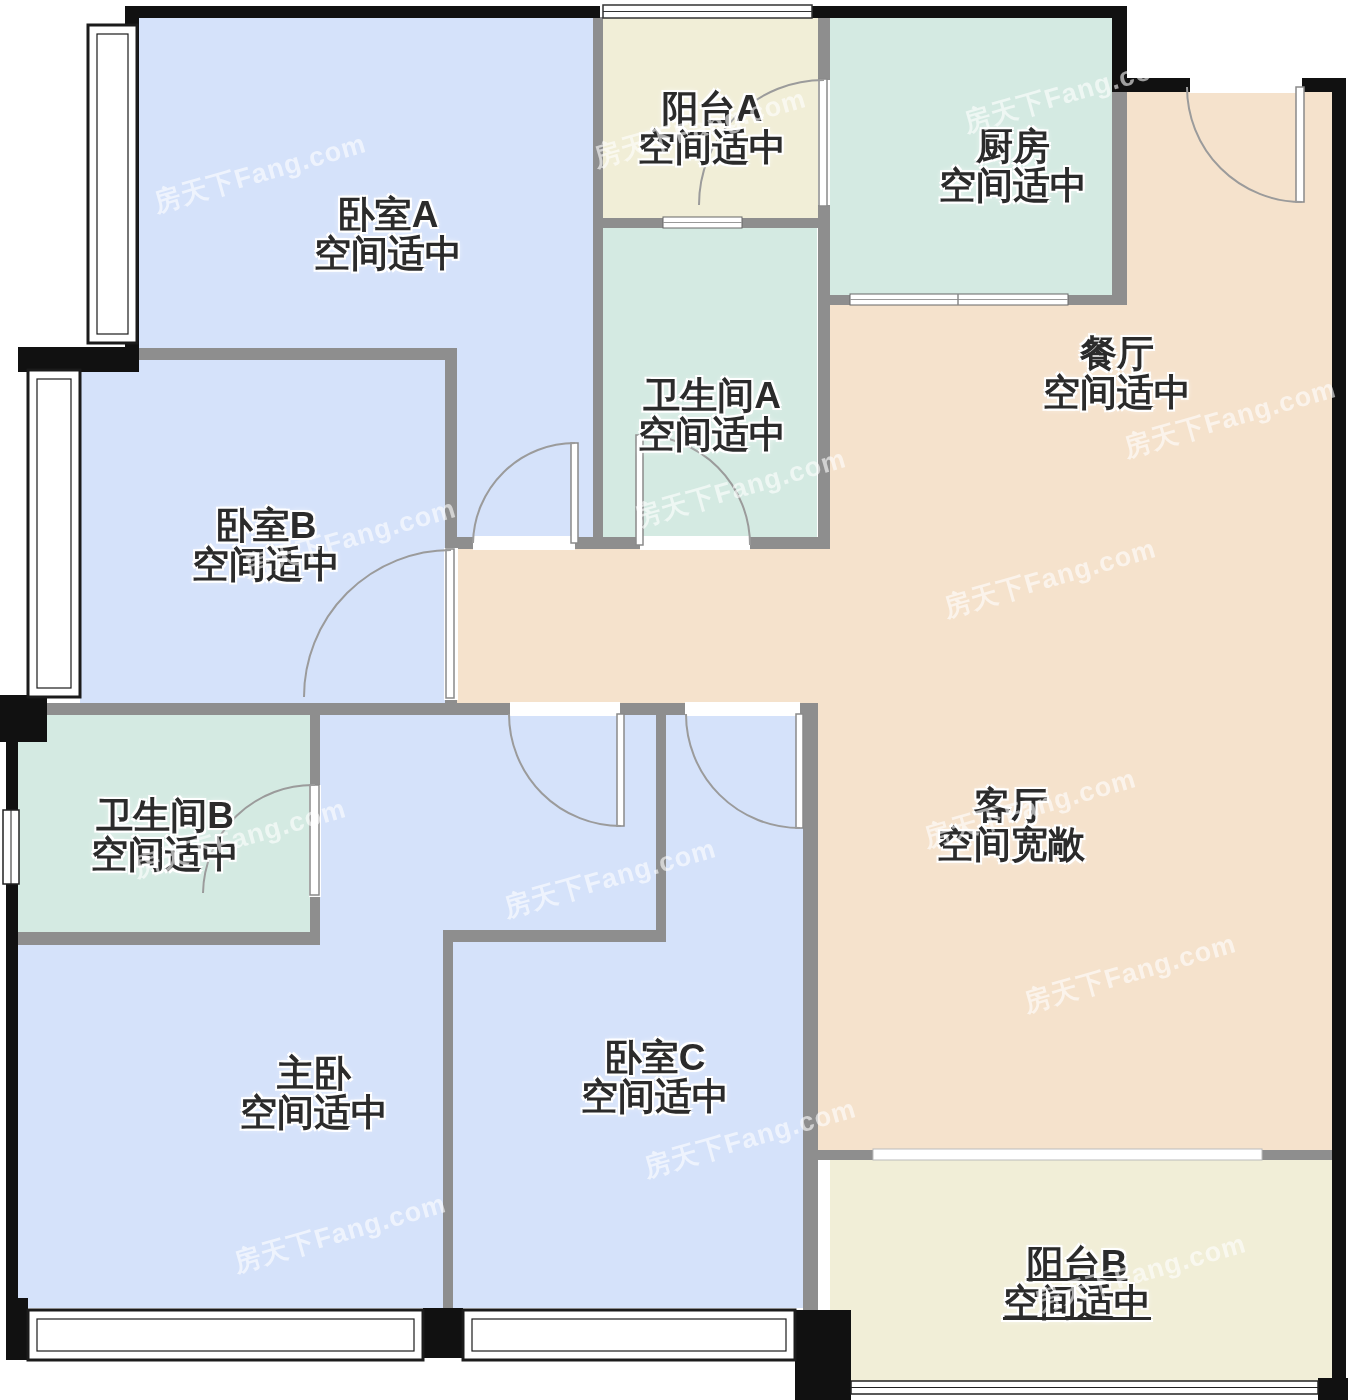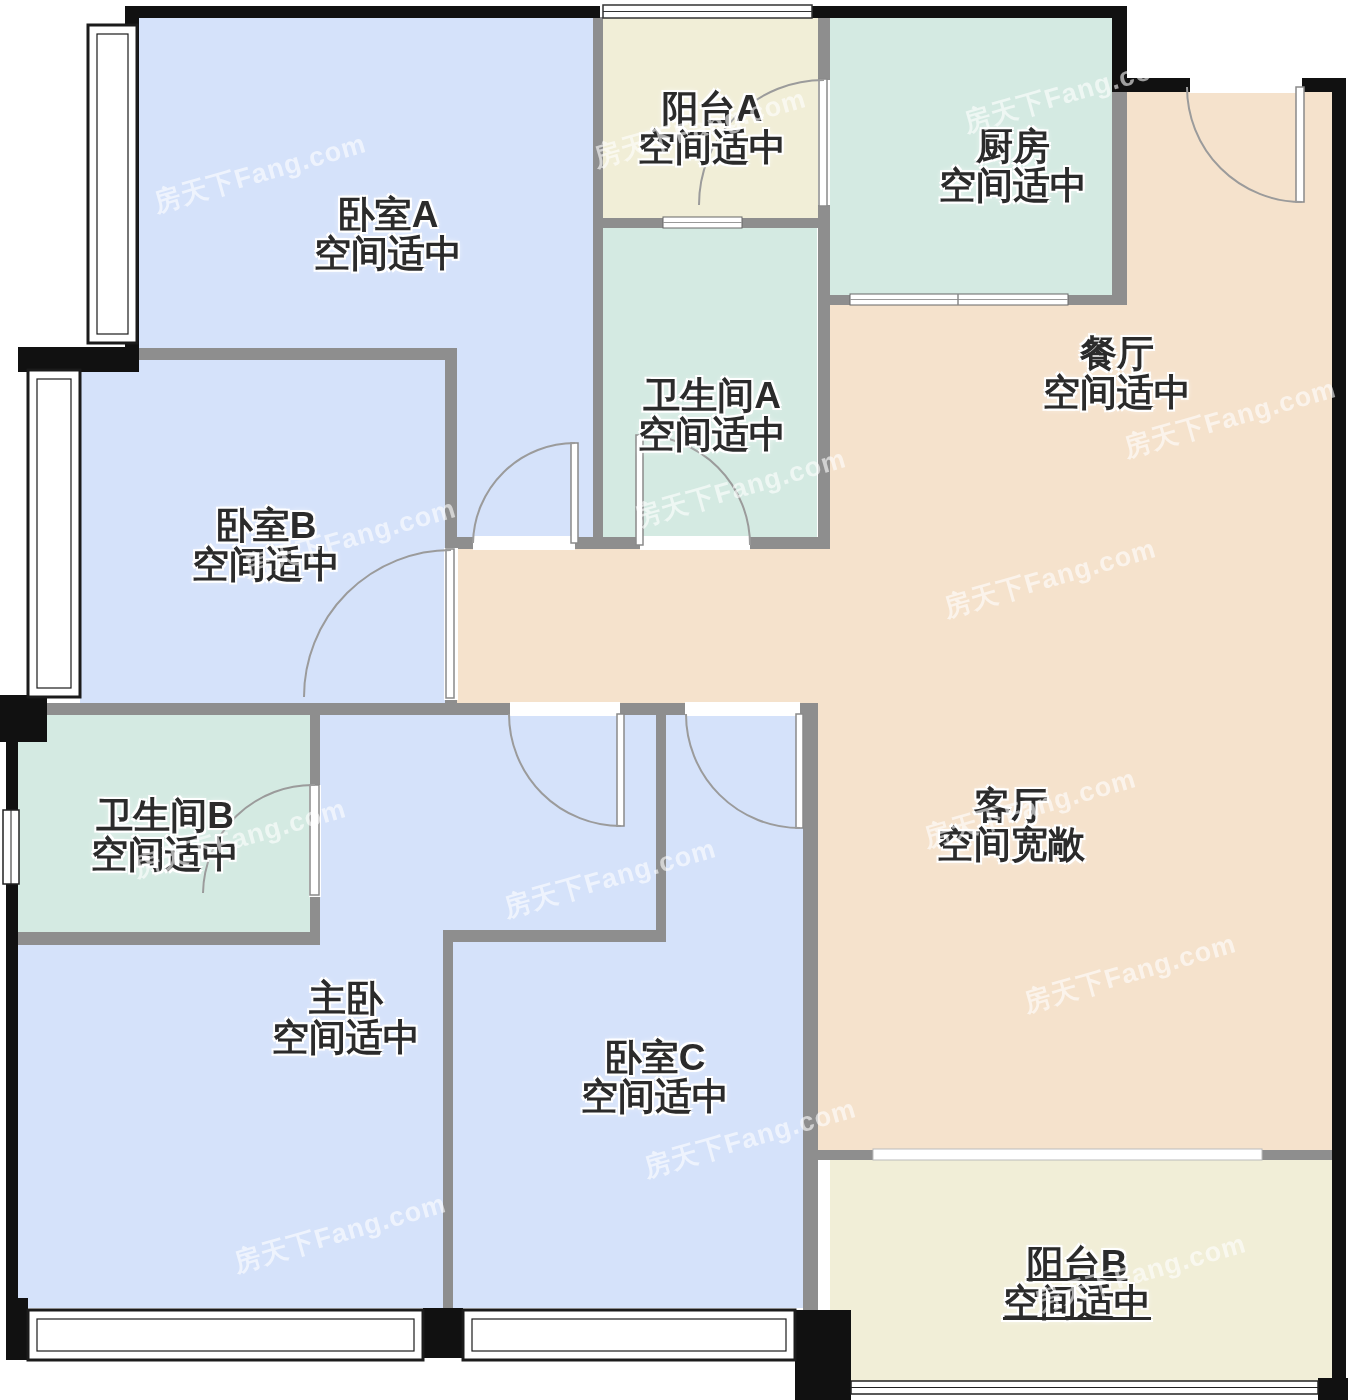--- a/index.html
+++ b/index.html
@@ -190,21 +190,21 @@
     <span>空间适中</span>
   </div>
   <div class="room-label" style="left:165px; top:796px;text-align:center;">
     <span>卫生间B</span>
     <span>空间适中</span>
   </div>
   <div class="room-label" style="left:1011px; top:786px;">
     <span>客厅</span>
     <span>空间宽敞</span>
   </div>
-  <div class="room-label" style="left:314px; top:979px;margin-left:32px;">
+  <div class="room-label" style="left:314px; top:1054px;">
     <span>主卧</span>
     <span>空间适中</span>
   </div>
   <div class="room-label" style="left:655px; top:1038px;">
     <span>卧室C</span>
     <span>空间适中</span>
   </div>
   <div class="room-label" style="left:1077px; top:1244px;text-decoration:underline;">
     <span>阳台B</span>
     <span>空间适中</span>

